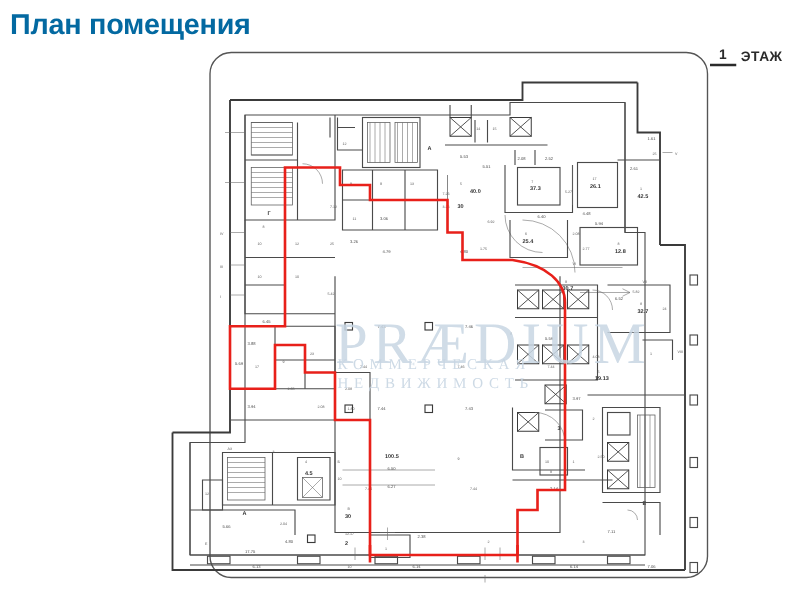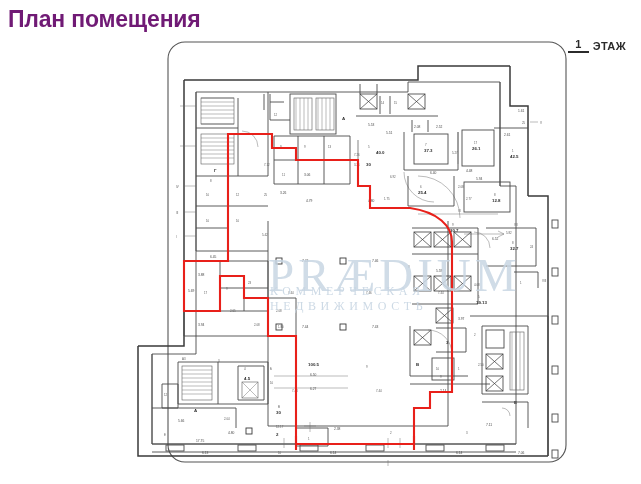--- a/index.html
+++ b/index.html
@@ -8,21 +8,21 @@
     background:#ffffff;
     font-family:"Liberation Sans", sans-serif;
     overflow:hidden;
     position:relative;
   }
   #page-title{
     position:absolute;
     left:8px; top:6px;
     font-size:23px;
     font-weight:bold;
-    color:#701a75;
+    color:#0369a1;
     letter-spacing:-0.2px;
     font-family:"Liberation Sans", sans-serif;
   }
   #floor-badge{
     position:absolute;
     right:15px; top:38px;
     font-size:11px;
     font-weight:bold;
     color:#2b2b2b;
     letter-spacing:.4px;

